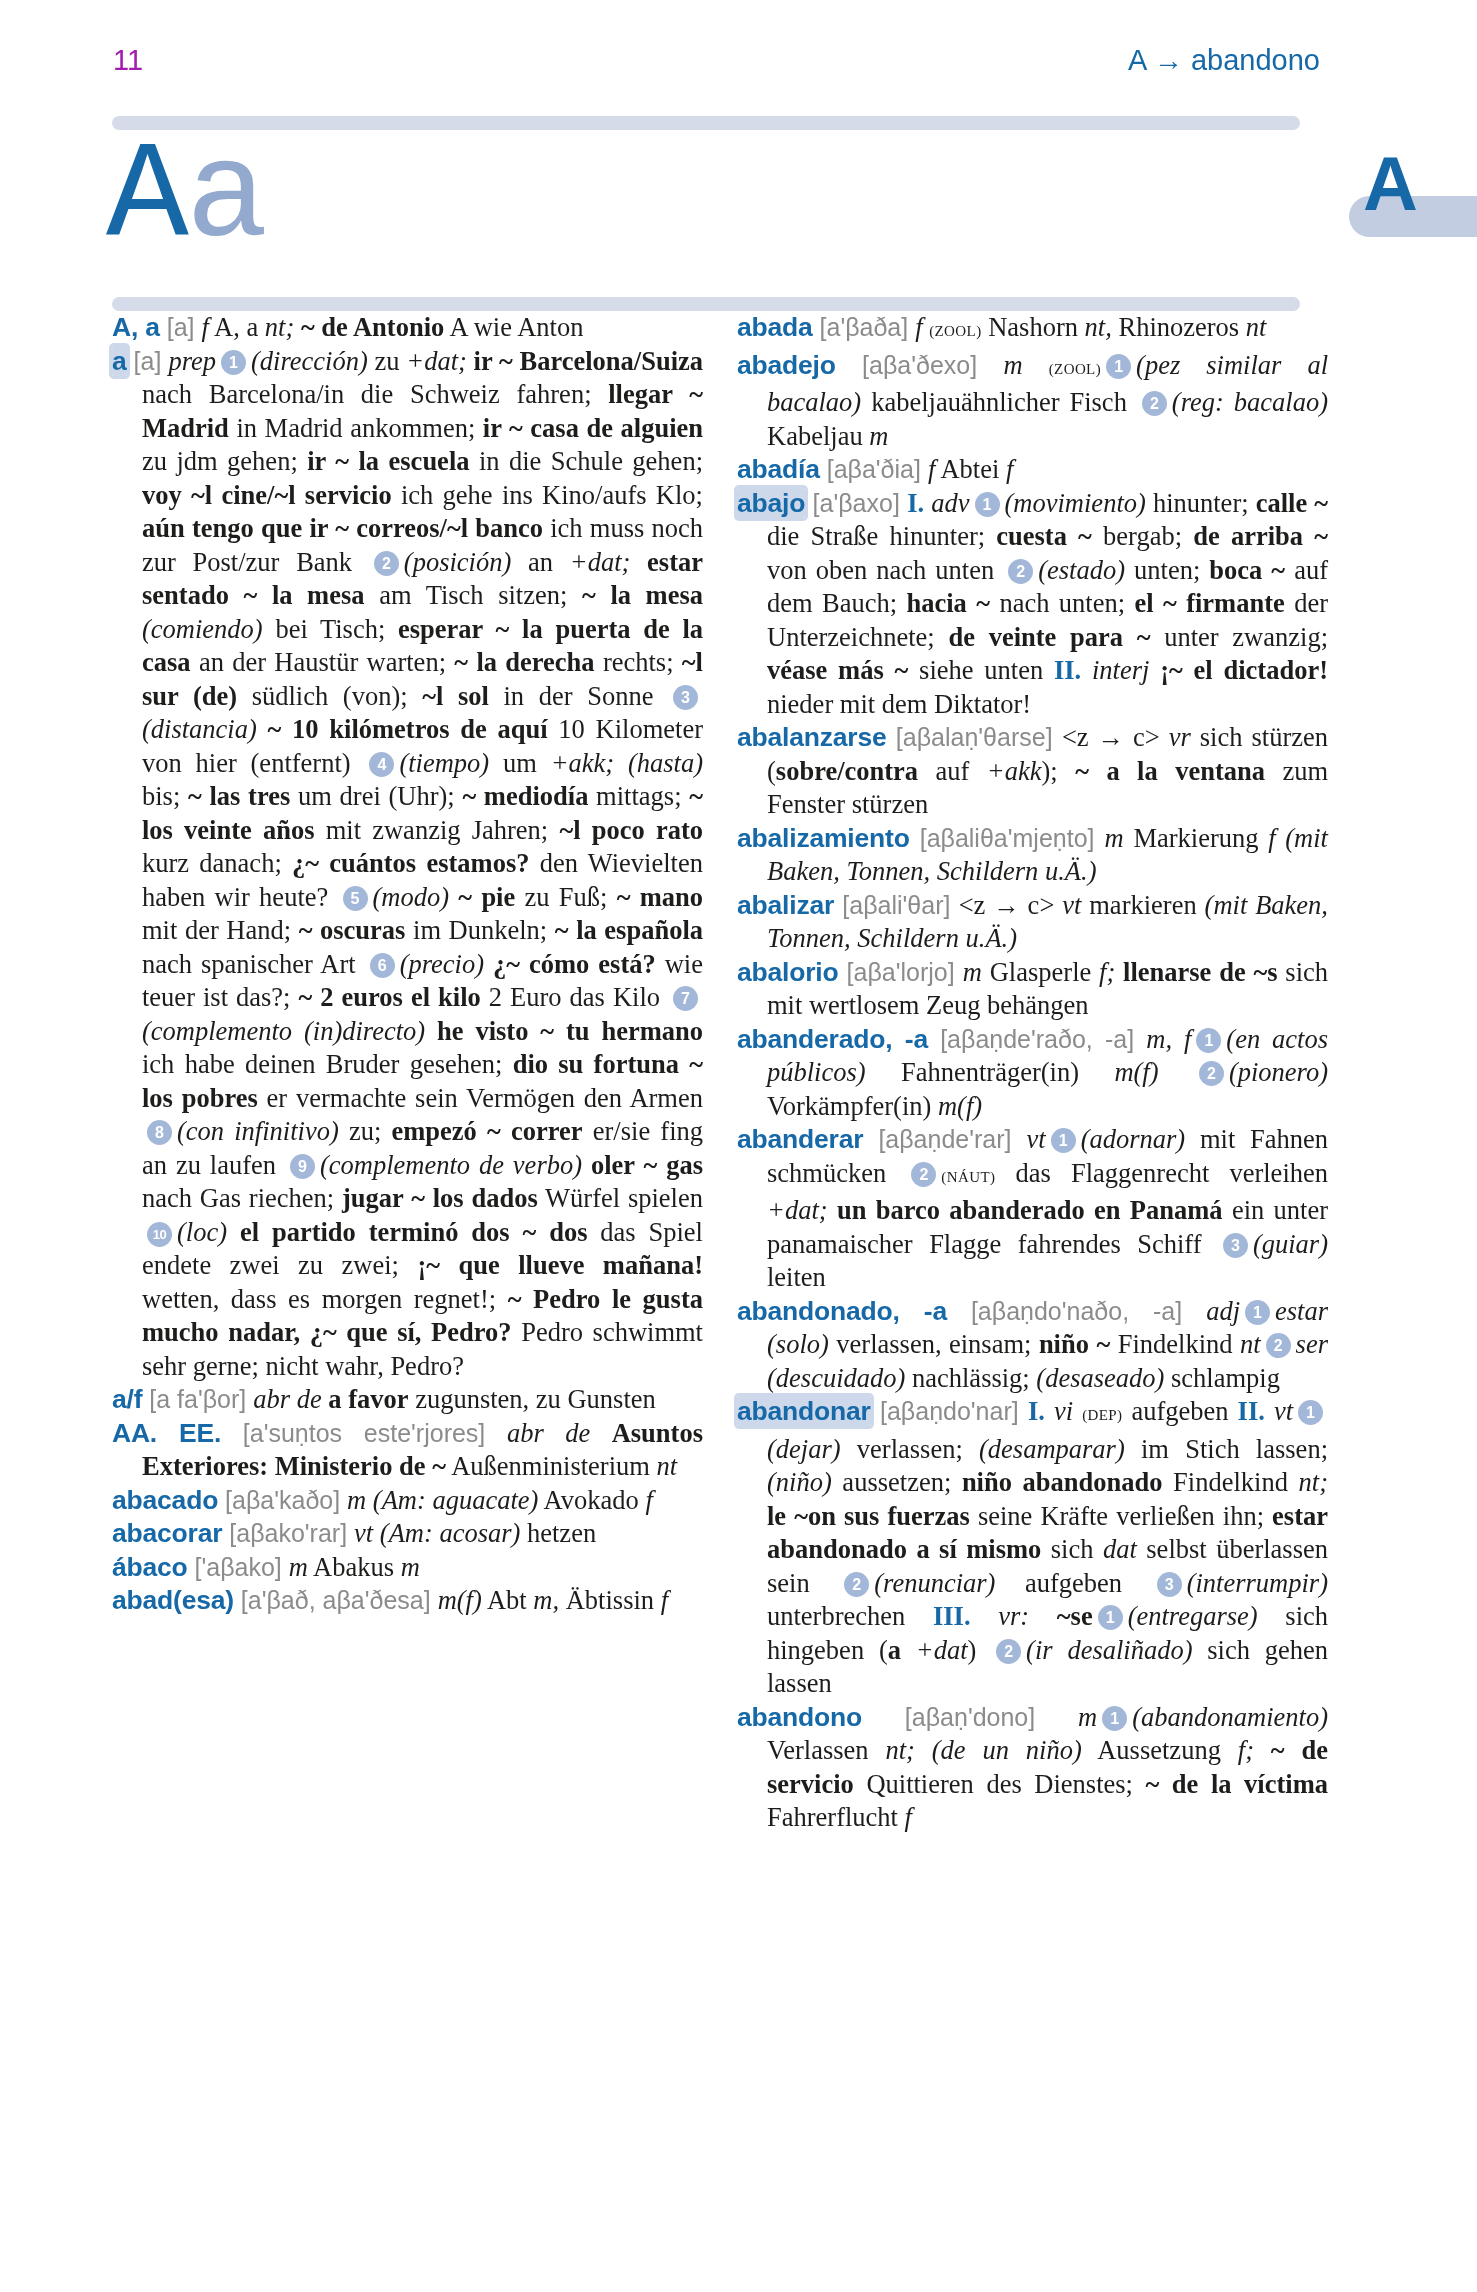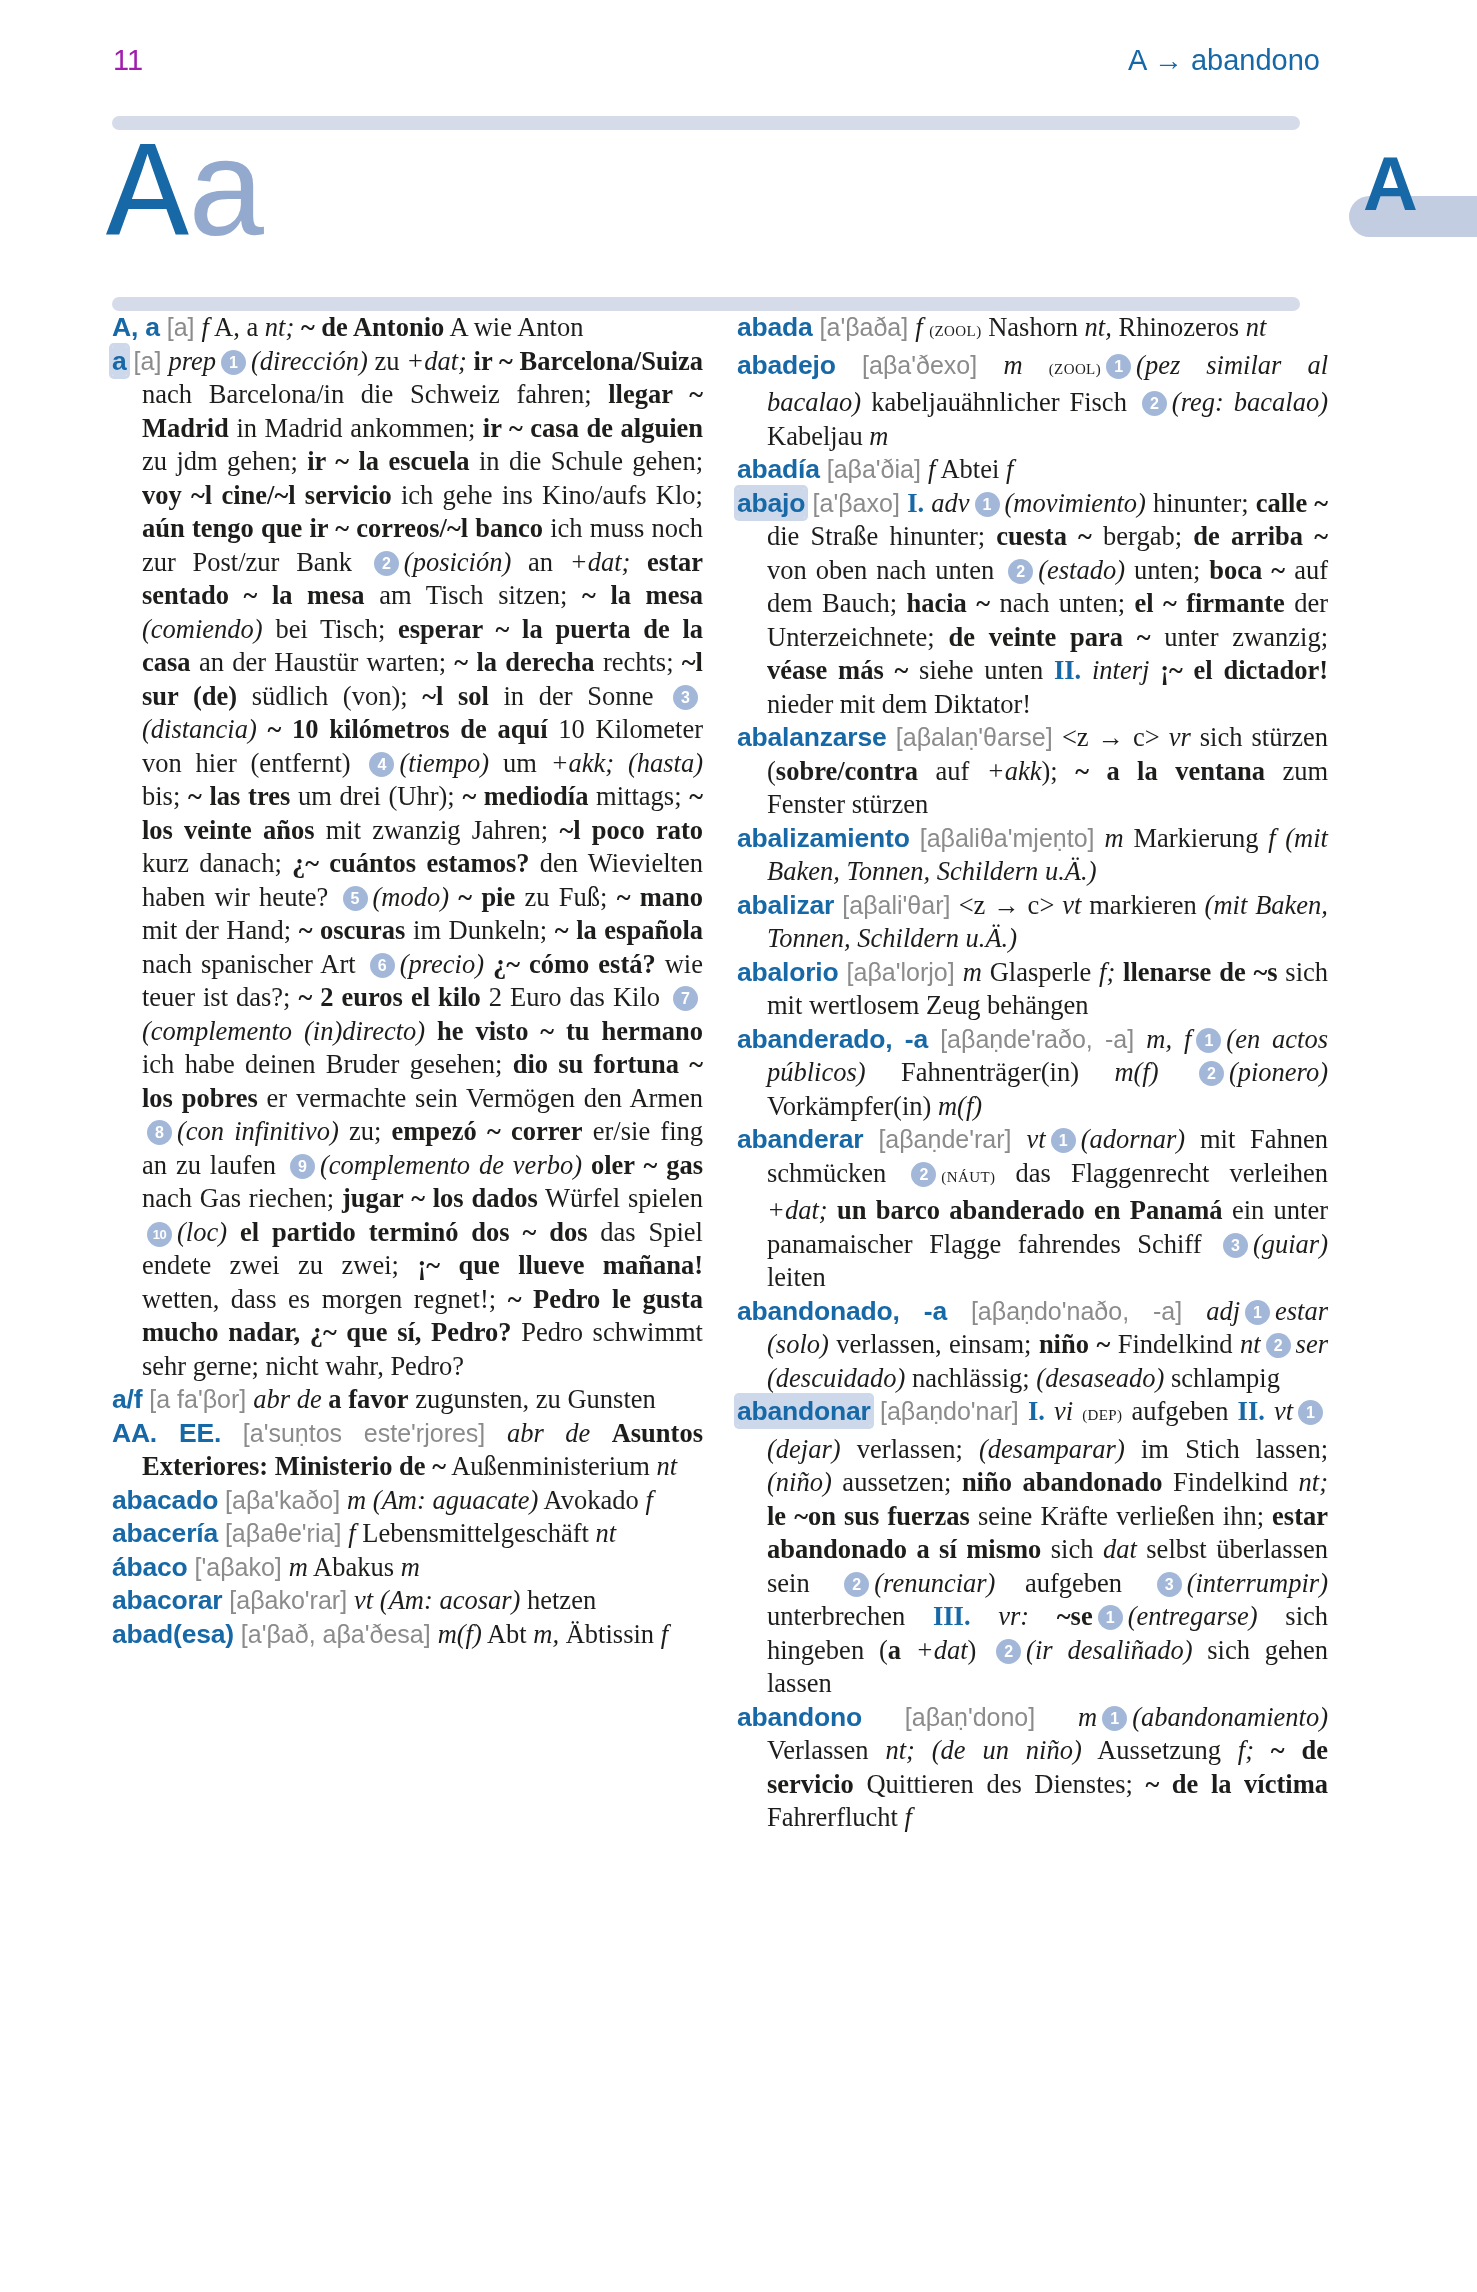--- a/index.html
+++ b/index.html
@@ -49,23 +49,22 @@
 
 <div class="tab"></div>
 <div class="tabletter">A</div>
 
 <div id="col-left" class="col">
     <p class="entry"><span class="hw">A, a</span><span class="ph"> [a] </span><span class="i">f</span><span class="pl"> A, a </span><span class="i">nt;</span><span class="pl"> </span><span class="b">~ de Antonio</span><span class="pl"> A wie Anton</span></p>
     <p class="entry"><span class="hw hl">a</span><span class="ph"> [a] </span><span class="i">prep</span><span class="num">1</span><span class="i">(dirección)</span><span class="pl"> zu </span><span class="i">+dat;</span><span class="pl"> </span><span class="b">ir ~ Barcelona/Suiza</span><span class="pl"> nach Barcelona/in die Schweiz fahren; </span><span class="b">llegar ~ Madrid</span><span class="pl"> in Madrid ankommen; </span><span class="b">ir ~ casa de alguien</span><span class="pl"> zu jdm gehen; </span><span class="b">ir ~ la escuela</span><span class="pl"> in die Schule gehen; </span><span class="b">voy ~l cine/~l servicio</span><span class="pl"> ich gehe ins Kino/aufs Klo; </span><span class="b">aún tengo que ir ~ correos/~l banco</span><span class="pl"> ich muss noch zur Post/zur Bank </span><span class="num">2</span><span class="i">(posición)</span><span class="pl"> an </span><span class="i">+dat;</span><span class="pl"> </span><span class="b">estar sentado ~ la mesa</span><span class="pl"> am Tisch sitzen; </span><span class="b">~ la mesa</span><span class="pl"> </span><span class="i">(comiendo)</span><span class="pl"> bei Tisch; </span><span class="b">esperar ~ la puerta de la casa</span><span class="pl"> an der Haustür warten; </span><span class="b">~ la derecha</span><span class="pl"> rechts; </span><span class="b">~l sur (de)</span><span class="pl"> südlich (von); </span><span class="b">~l sol</span><span class="pl"> in der Sonne </span><span class="num">3</span><span class="i">(distancia)</span><span class="pl"> </span><span class="b">~ 10 kilómetros de aquí</span><span class="pl"> 10 Kilometer von hier (entfernt) </span><span class="num">4</span><span class="i">(tiempo)</span><span class="pl"> um </span><span class="i">+akk; (hasta)</span><span class="pl"> bis; </span><span class="b">~ las tres</span><span class="pl"> um drei (Uhr); </span><span class="b">~ mediodía</span><span class="pl"> mittags; </span><span class="b">~ los veinte años</span><span class="pl"> mit zwanzig Jahren; </span><span class="b">~l poco rato</span><span class="pl"> kurz danach; </span><span class="b">¿~ cuántos estamos?</span><span class="pl"> den Wievielten haben wir heute? </span><span class="num">5</span><span class="i">(modo)</span><span class="pl"> </span><span class="b">~ pie</span><span class="pl"> zu Fuß; </span><span class="b">~ mano</span><span class="pl"> mit der Hand; </span><span class="b">~ oscuras</span><span class="pl"> im Dunkeln; </span><span class="b">~ la española</span><span class="pl"> nach spanischer Art </span><span class="num">6</span><span class="i">(precio)</span><span class="pl"> </span><span class="b">¿~ cómo está?</span><span class="pl"> wie teuer ist das?; </span><span class="b">~ 2 euros el kilo</span><span class="pl"> 2 Euro das Kilo </span><span class="num">7</span><span class="i">(complemento (in)directo)</span><span class="pl"> </span><span class="b">he visto ~ tu hermano</span><span class="pl"> ich habe deinen Bruder gesehen; </span><span class="b">dio su fortuna ~ los pobres</span><span class="pl"> er vermachte sein Vermögen den Armen </span><span class="num">8</span><span class="i">(con infinitivo)</span><span class="pl"> zu; </span><span class="b">empezó ~ correr</span><span class="pl"> er/sie fing an zu laufen </span><span class="num">9</span><span class="i">(complemento de verbo)</span><span class="pl"> </span><span class="b">oler ~ gas</span><span class="pl"> nach Gas riechen; </span><span class="b">jugar ~ los dados</span><span class="pl"> Würfel spielen </span><span class="num ten">10</span><span class="i">(loc)</span><span class="pl"> </span><span class="b">el partido terminó dos ~ dos</span><span class="pl"> das Spiel endete zwei zu zwei; </span><span class="b">¡~ que llueve mañana!</span><span class="pl"> wetten, dass es morgen regnet!; </span><span class="b">~ Pedro le gusta mucho nadar, ¿~ que sí, Pedro?</span><span class="pl"> Pedro schwimmt sehr gerne; nicht wahr, Pedro?</span></p>
     <p class="entry"><span class="hw">a/f</span><span class="ph"> [a fa'βor] </span><span class="i">abr de</span><span class="pl"> </span><span class="b">a favor</span><span class="pl"> zugunsten, zu Gunsten</span></p>
     <p class="entry"><span class="hw">AA. EE.</span><span class="ph"> [a'suṇtos este'rjores] </span><span class="i">abr de</span><span class="pl"> </span><span class="b">Asuntos Exteriores: Ministerio de ~</span><span class="pl"> Außenministerium </span><span class="i">nt</span></p>
     <p class="entry"><span class="hw">abacado</span><span class="ph"> [aβa'kaðo] </span><span class="i">m (Am: aguacate)</span><span class="pl"> Avokado </span><span class="i">f</span></p>
-    <p class="entry"><span class="hw">abacería</span><span class="ph"> [aβaθe'ria] </span><span class="i">f</span><span class="pl"> Lebensmittelgeschäft </span><span class="i">nt</span></p>
+    <p class="entry"><span class="hw">abacorar</span><span class="ph"> [aβako'rar] </span><span class="i">vt (Am: acosar)</span><span class="pl"> hetzen</span></p>
     <p class="entry"><span class="hw">ábaco</span><span class="ph"> ['aβako] </span><span class="i">m</span><span class="pl"> Abakus </span><span class="i">m</span></p>
-    <p class="entry"><span class="hw">abacorar</span><span class="ph"> [aβako'rar] </span><span class="i">vt (Am: acosar)</span><span class="pl"> hetzen</span></p>
     <p class="entry"><span class="hw">abad(esa)</span><span class="ph"> [a'βað, aβa'ðesa] </span><span class="i">m(f)</span><span class="pl"> Abt </span><span class="i">m,</span><span class="pl"> Äbtissin </span><span class="i">f</span></p>
   </div>
 <div id="col-right" class="col">
     <p class="entry"><span class="hw">abada</span><span class="ph"> [a'βaða] </span><span class="i">f</span><span class="pl"> </span><span class="sc">(ZOOL)</span><span class="pl"> Nashorn </span><span class="i">nt,</span><span class="pl"> Rhinozeros </span><span class="i">nt</span></p>
     <p class="entry"><span class="hw">abadejo</span><span class="ph"> [aβa'ðexo] </span><span class="i">m</span><span class="pl"> </span><span class="sc">(ZOOL)</span><span class="num">1</span><span class="i">(pez similar al bacalao)</span><span class="pl"> kabeljauähnlicher Fisch </span><span class="num">2</span><span class="i">(reg: bacalao)</span><span class="pl"> Kabeljau </span><span class="i">m</span></p>
     <p class="entry"><span class="hw">abadía</span><span class="ph"> [aβa'ðia] </span><span class="i">f</span><span class="pl"> Abtei </span><span class="i">f</span></p>
     <p class="entry"><span class="hw hl">abajo</span><span class="ph"> [a'βaxo] </span><span class="rom">I.</span><span class="i"> adv</span><span class="num">1</span><span class="i">(movimiento)</span><span class="pl"> hinunter; </span><span class="b">calle ~</span><span class="pl"> die Straße hinunter; </span><span class="b">cuesta ~</span><span class="pl"> bergab; </span><span class="b">de arriba ~</span><span class="pl"> von oben nach unten </span><span class="num">2</span><span class="i">(estado)</span><span class="pl"> unten; </span><span class="b">boca ~</span><span class="pl"> auf dem Bauch; </span><span class="b">hacia ~</span><span class="pl"> nach unten; </span><span class="b">el ~ firmante</span><span class="pl"> der Unterzeichnete; </span><span class="b">de veinte para ~</span><span class="pl"> unter zwanzig; </span><span class="b">véase más ~</span><span class="pl"> siehe unten </span><span class="rom">II.</span><span class="i"> interj</span><span class="pl"> </span><span class="b">¡~ el dictador!</span><span class="pl"> nieder mit dem Diktator!</span></p>
     <p class="entry"><span class="hw">abalanzarse</span><span class="ph"> [aβalaṇ'θarse] </span><span class="pl">&lt;z → c&gt; </span><span class="i">vr</span><span class="pl"> sich stürzen (</span><span class="b">sobre/contra</span><span class="pl"> auf </span><span class="i">+akk</span><span class="pl">); </span><span class="b">~ a la ventana</span><span class="pl"> zum Fenster stürzen</span></p>
     <p class="entry"><span class="hw">abalizamiento</span><span class="ph"> [aβaliθa'mjeṇto] </span><span class="i">m</span><span class="pl"> Markierung </span><span class="i">f (mit Baken, Tonnen, Schildern u.Ä.)</span></p>
     <p class="entry"><span class="hw">abalizar</span><span class="ph"> [aβali'θar] </span><span class="pl">&lt;z → c&gt; </span><span class="i">vt</span><span class="pl"> markieren </span><span class="i">(mit Baken, Tonnen, Schildern u.Ä.)</span></p>

